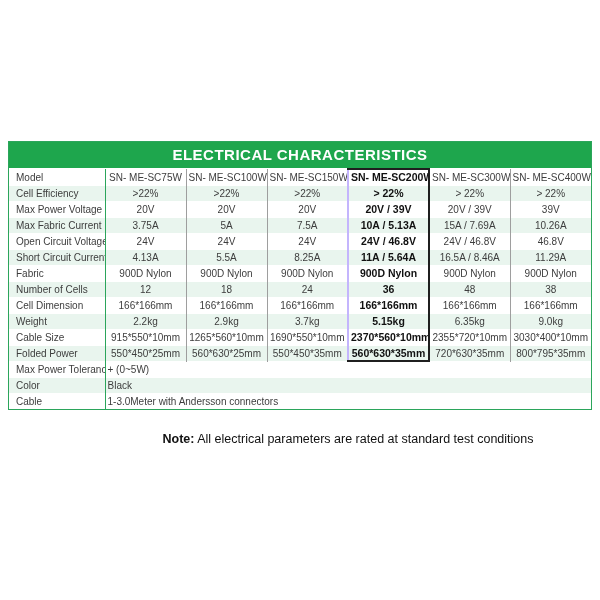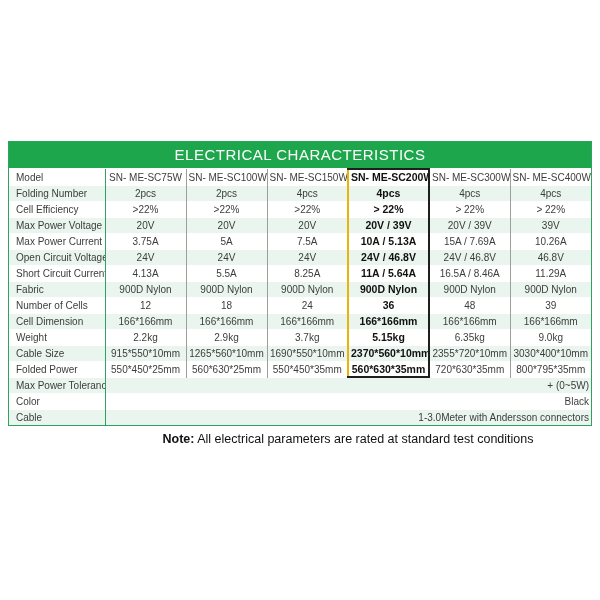--- a/index.html
+++ b/index.html
@@ -13,21 +13,21 @@
     border: 1px solid #2ba55b;
   }
 
   .title-bar {
     background: #1ea64d;
     color: #ffffff;
     height: 26px;
     line-height: 26px;
     text-align: center;
     font-size: 15px;
-    font-weight: normal;
+    font-weight: bold;
     letter-spacing: 0.5px;
   }
 
   table.spec {
     width: 100%;
     border-collapse: collapse;
     table-layout: fixed;
   }
   table.spec col.c-label { width: 96px; }
 
@@ -49,28 +49,28 @@
     padding-left: 7px;
     border-right: 1px solid #2ba55b;
     margin-top: 39px;
   }
   table.spec td.val { border-right: 1px solid #9e9e9e; }
   table.spec td.val:last-child { border-right: none; text-align: center; }
 
   table.spec td.hl {
     font-weight: bold;
     color: #111111;
-    border-left: 2px solid #eab308;
+    border-left: 2px solid #c4b5fd;
     border-right: 2px solid #1f1f1f;
     font-size: 10.5px;
   }
   table.spec tr:first-child td.hl { border-top: 2px solid #1f1f1f; }
   table.spec td.hl.hl-bottom { border-bottom: 2px solid #1f1f1f; }
 
-  table.spec td.span-val { text-align: right; }
+  table.spec td.span-val { text-align: left; }
 
   .note {
     position: absolute;
     left: 0; top: 430px;
     width: 600px;
     text-align: center;
     color: #111111;
     margin-left: 48px;
   }
   .note .line1 { font-size: 12.5px; line-height: 18px; }
@@ -96,48 +96,39 @@
         <tr>
           <td class="label">Model</td>
           <td class="val">SN- ME-SC75W</td>
           <td class="val">SN- ME-SC100W</td>
           <td class="val">SN- ME-SC150W</td>
           <td class="val hl">SN- ME-SC200W</td>
           <td class="val">SN- ME-SC300W</td>
           <td class="val">SN- ME-SC400W</td>
         </tr>
         <tr>
-          <td class="label">Folding Number</td>
-          <td class="val">2pcs</td>
-          <td class="val">2pcs</td>
-          <td class="val">4pcs</td>
-          <td class="val hl">4pcs</td>
-          <td class="val">4pcs</td>
-          <td class="val">4pcs</td>
-        </tr>
-        <tr>
           <td class="label">Cell Efficiency</td>
           <td class="val">&gt;22%</td>
           <td class="val">&gt;22%</td>
           <td class="val">&gt;22%</td>
           <td class="val hl">&gt; 22%</td>
           <td class="val">&gt; 22%</td>
           <td class="val">&gt; 22%</td>
         </tr>
         <tr>
           <td class="label">Max Power Voltage</td>
           <td class="val">20V</td>
           <td class="val">20V</td>
           <td class="val">20V</td>
           <td class="val hl">20V / 39V</td>
           <td class="val">20V / 39V</td>
           <td class="val">39V</td>
         </tr>
         <tr>
-          <td class="label">Max Power Current</td>
+          <td class="label">Max Fabric Current</td>
           <td class="val">3.75A</td>
           <td class="val">5A</td>
           <td class="val">7.5A</td>
           <td class="val hl">10A / 5.13A</td>
           <td class="val">15A / 7.69A</td>
           <td class="val">10.26A</td>
         </tr>
         <tr>
           <td class="label">Open Circuit Voltage</td>
           <td class="val">24V</td>
@@ -165,21 +156,21 @@
           <td class="val">900D Nylon</td>
           <td class="val">900D Nylon</td>
         </tr>
         <tr>
           <td class="label">Number of Cells</td>
           <td class="val">12</td>
           <td class="val">18</td>
           <td class="val">24</td>
           <td class="val hl">36</td>
           <td class="val">48</td>
-          <td class="val">39</td>
+          <td class="val">38</td>
         </tr>
         <tr>
           <td class="label">Cell Dimension</td>
           <td class="val">166*166mm</td>
           <td class="val">166*166mm</td>
           <td class="val">166*166mm</td>
           <td class="val hl">166*166mm</td>
           <td class="val">166*166mm</td>
           <td class="val">166*166mm</td>
         </tr>

